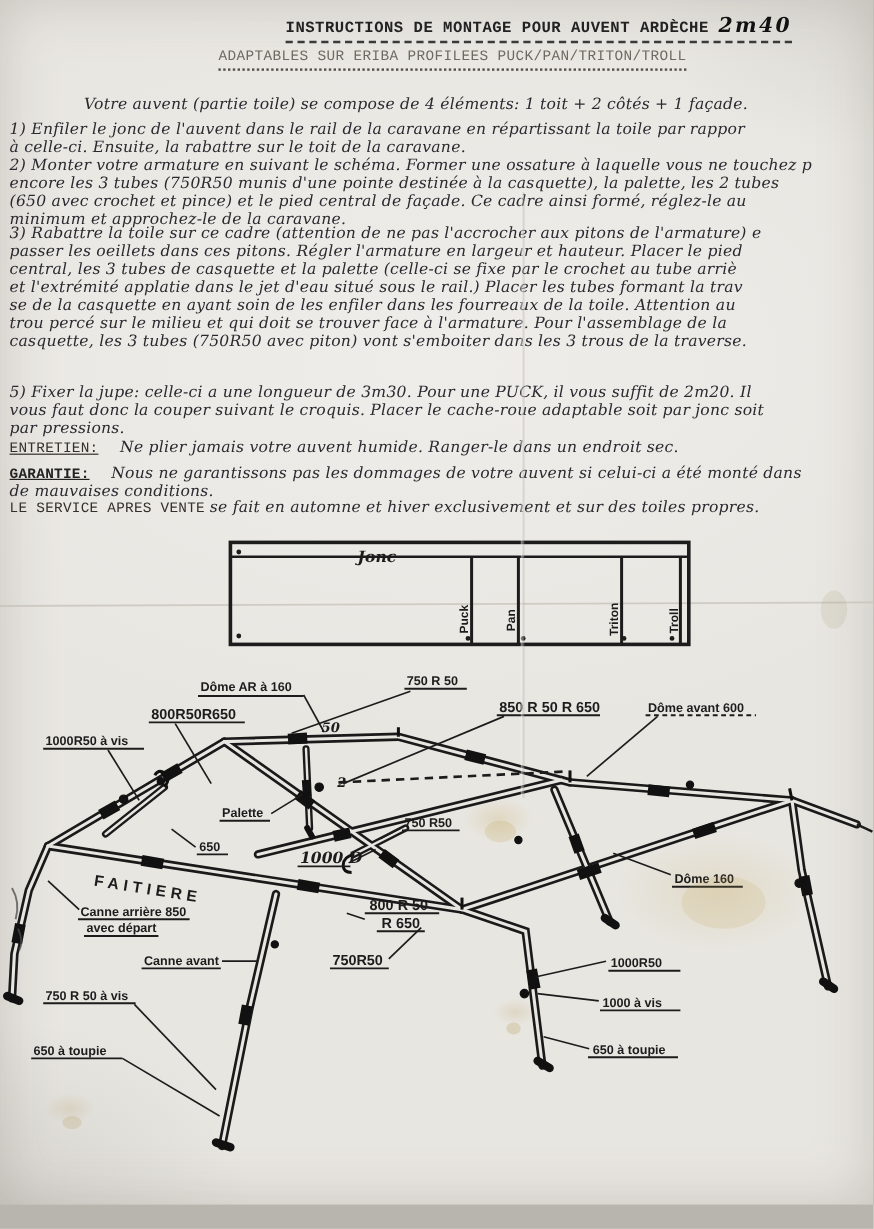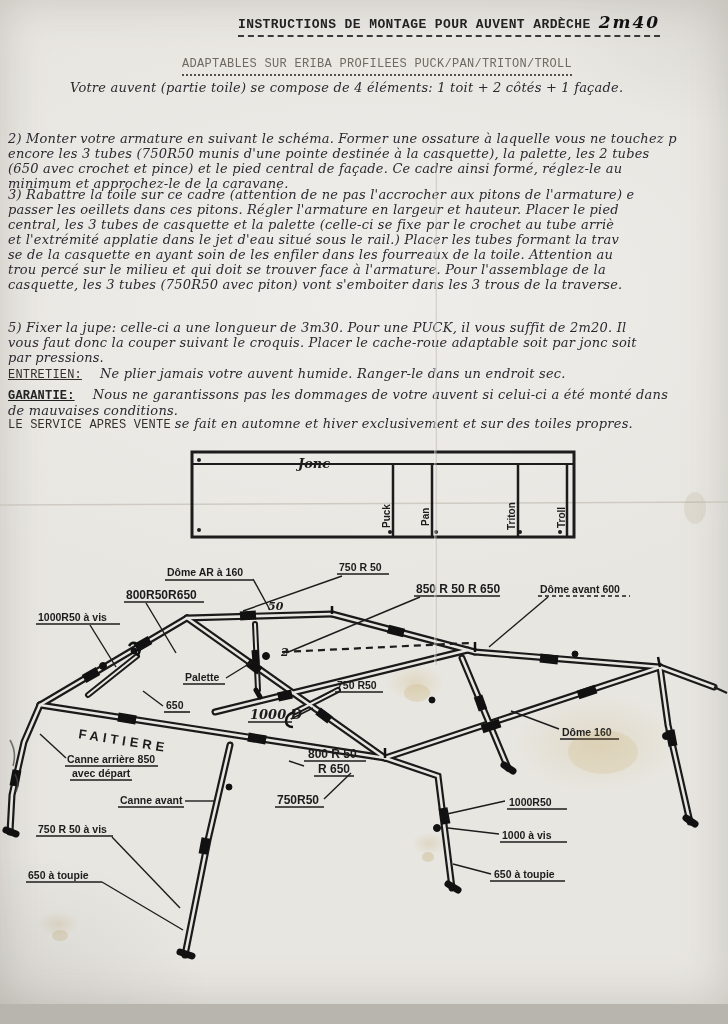--- a/index.html
+++ b/index.html
@@ -19,21 +19,21 @@
   }
   .title{
     position:absolute;left:238px;top:12px;
     font:700 13px/16px "Liberation Mono",monospace;color:#222;
     letter-spacing:.4px;border-bottom:2px dashed #3a3a3a;padding-bottom:2px;white-space:nowrap;
   }
   .title .hand{
     font:700 italic 17px "DejaVu Serif",serif;letter-spacing:2px;color:#111;margin-left:8px;
   }
   .subtitle{
-    position:absolute;left:182px;top:57px;
+    position:absolute;left:182px;top:40px;
     font:400 12px/15px "Liberation Mono",monospace;color:#6e6a62;
     letter-spacing:.3px;border-bottom:2px dotted #55514a;padding-bottom:2px;white-space:nowrap;
   }
   .para{
     position:absolute;left:8px;width:720px;
     font:italic 13px/15px "DejaVu Serif",serif;color:#2b2930;
     white-space:pre-line;letter-spacing:.2px;
   }
   .intro{left:70px;}
   .mono-label{font:400 12px "Liberation Mono",monospace;font-style:normal;text-decoration:underline;color:#33302c;margin-right:18px;}
@@ -57,20 +57,22 @@
 <body>
 
 <div id="page">
 
   <div class="title">
     <span>INSTRUCTIONS DE MONTAGE POUR AUVENT ARDÈCHE</span><span class="hand">2m40</span>
   </div>
   <div class="subtitle">ADAPTABLES SUR ERIBA PROFILEES PUCK/PAN/TRITON/TROLL</div>
 
   <div class="para intro" style="top:80px">Votre auvent (partie toile) se compose de 4 éléments: 1 toit + 2 côtés + 1 façade.</div>
+  <div class="para" style="top:101px">1) Enfiler le jonc de l'auvent dans le rail de la caravane en répartissant la toile par rappor
+à celle-ci. Ensuite, la rabattre sur le toit de la caravane.</div>
   <div class="para" style="top:131px">2) Monter votre armature en suivant le schéma. Former une ossature à laquelle vous ne touchez p
 encore les 3 tubes (750R50 munis d'une pointe destinée à la casquette), la palette, les 2 tubes
 (650 avec crochet et pince) et le pied central de façade. Ce cadre ainsi formé, réglez-le au
 minimum et approchez-le de la caravane.</div>
   <div class="para" style="top:187px">3) Rabattre la toile sur ce cadre (attention de ne pas l'accrocher aux pitons de l'armature) e
 passer les oeillets dans ces pitons. Régler l'armature en largeur et hauteur. Placer le pied
 central, les 3 tubes de casquette et la palette (celle-ci se fixe par le crochet au tube arriè
 et l'extrémité applatie dans le jet d'eau situé sous le rail.) Placer les tubes formant la trav
 se de la casquette en ayant soin de les enfiler dans les fourreaux de la toile. Attention au
 trou percé sur le milieu et qui doit se trouver face à l'armature. Pour l'assemblage de la

